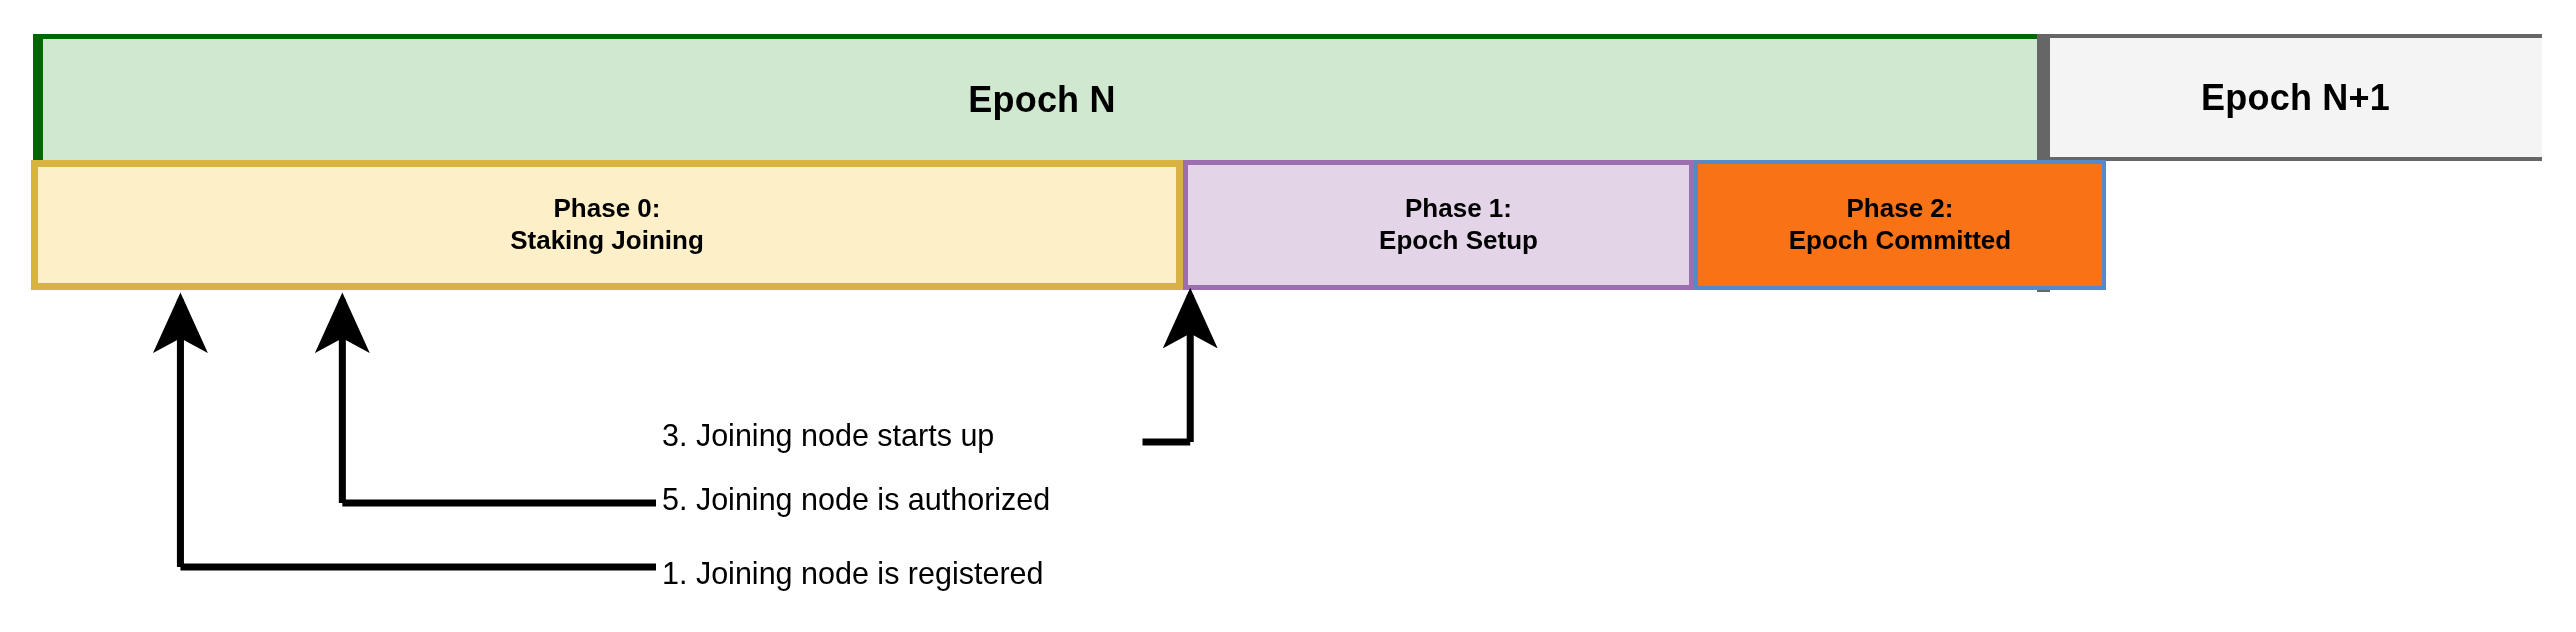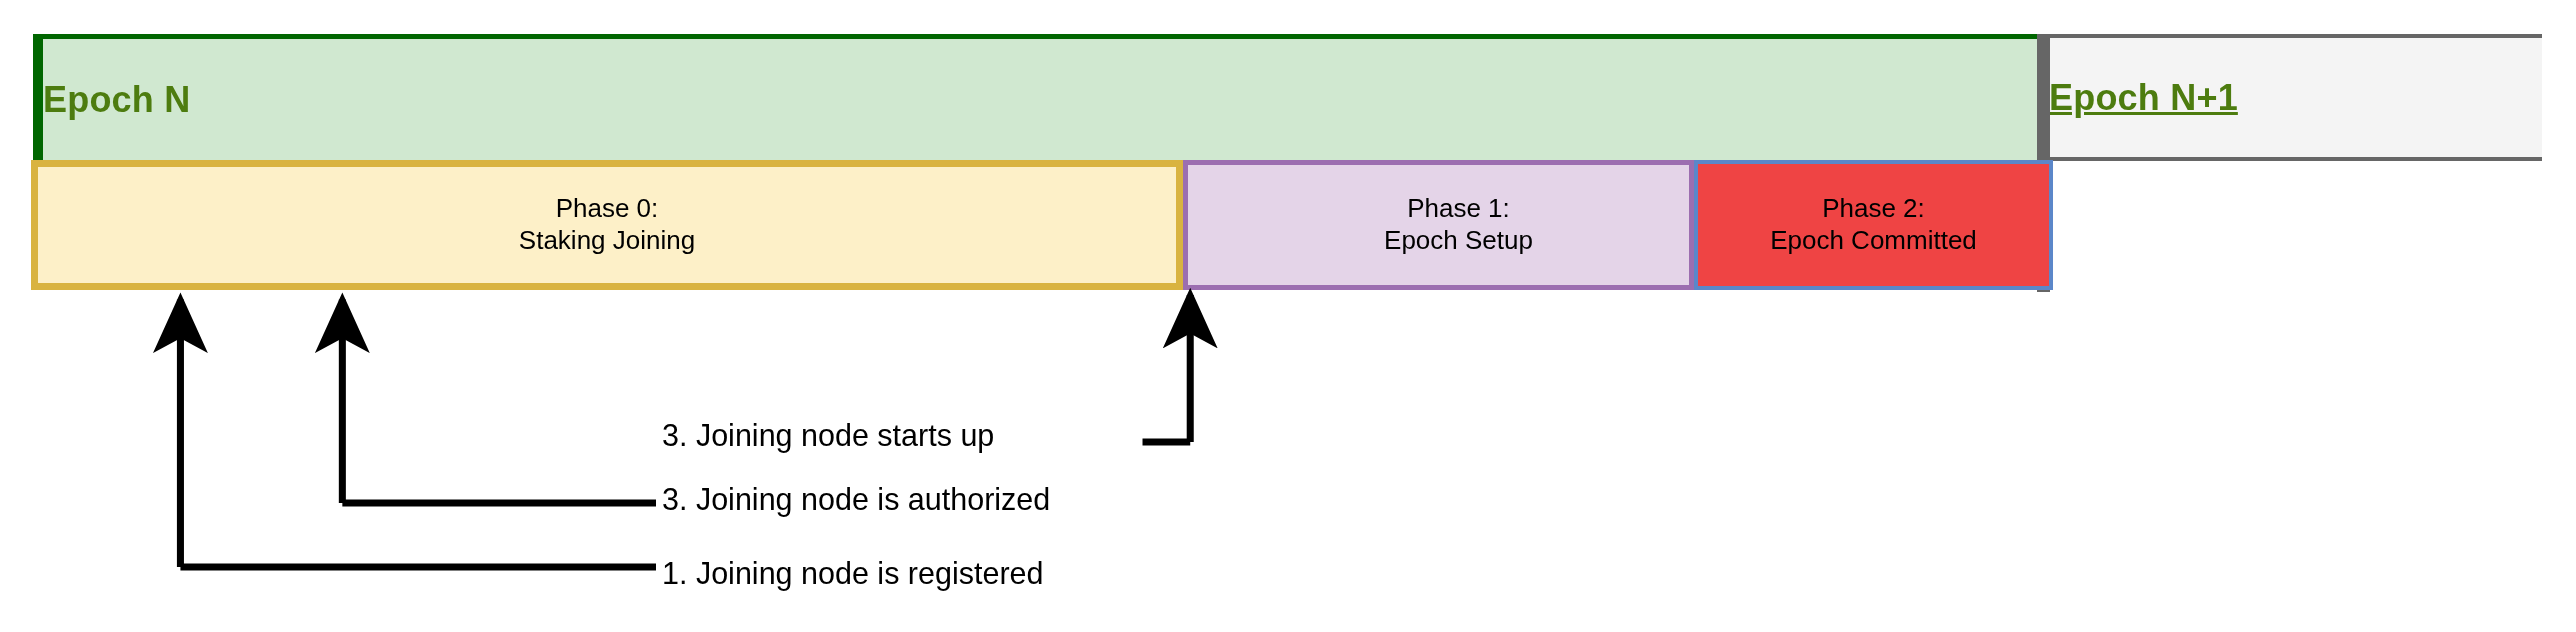--- a/index.html
+++ b/index.html
@@ -17,23 +17,24 @@
     background: #ffffff;
     overflow: hidden;
   }
 
   
   .epoch-box {
     position: absolute;
     box-sizing: border-box;
     display: flex;
     align-items: center;
+    justify-content: center;
     font-weight: bold;
     font-size: 36px;
-    color: #4d7c0f;
+    color: #000000;
     letter-spacing: 0.2px;
   }
   #epoch-n {
     left: 33px;
     top: 34px;
     width: 2008px;
     height: 127px;
     background: #d0e8d0;
     border-top: 5.5px solid #006600;
     border-bottom: 0;
@@ -43,41 +44,40 @@
   #epoch-n-plus-1 {
     left: 2037px;
     top: 34px;
     width: 505px;
     height: 127px;
     background: #f4f4f4;
     border-top: 4.7px solid #666666;
     border-bottom: 4.7px solid #666666;
     border-left: 12.5px solid #666666;
     border-right: 0;
-    text-decoration: underline;
   }
   
   #epoch-divider {
     position: absolute;
     left: 2037px;
     top: 34px;
     width: 12.5px;
     height: 258px;
     background: #666666;
   }
 
   
   .phase-box {
     position: absolute;
     box-sizing: border-box;
     display: flex;
     flex-direction: column;
     align-items: center;
     justify-content: center;
-    font-weight: normal;
+    font-weight: bold;
     font-size: 26px;
     line-height: 1.22;
     color: #000000;
     text-align: center;
     white-space: nowrap;
   }
   #phase-0 {
     left: 31px;
     top: 160px;
     width: 1152px;
@@ -93,23 +93,23 @@
     top: 160px;
     width: 511px;
     height: 130px;
     background: #e4d4e8;
     border: 5.5px solid #9c6eb0;
     padding-left: 40px;
   }
   #phase-2 {
     left: 1694px;
     top: 160px;
-    width: 359px;
+    width: 412px;
     height: 130px;
-    background: #ef4444;
+    background: #f97316;
     border: 4.7px solid #5b87c9;
   }
 
   
   #connectors {
     position: absolute;
     left: 0;
     top: 0;
     width: 2576px;
     height: 632px;
@@ -169,17 +169,17 @@
     <path d="M 230,725 L 838,725" stroke="#000000" stroke-width="9" fill="none"></path>
 
     <path d="M 437,643 L 437,383" stroke="#000000" stroke-width="9" fill="none" marker-end="url(#arrowhead)"></path>
     <path d="M 437,643 L 838,643" stroke="#000000" stroke-width="9" fill="none"></path>
 
     <path d="M 1521,565 L 1521,377" stroke="#000000" stroke-width="9" fill="none" marker-end="url(#arrowhead)"></path>
     <path d="M 1521,565 L 1460,565" stroke="#000000" stroke-width="9" fill="none"></path>
   </svg>
 
   <div class="callout-label" id="callout-3">3. Joining node starts up</div>
-  <div class="callout-label" id="callout-2">3. Joining node is authorized</div>
+  <div class="callout-label" id="callout-2">5. Joining node is authorized</div>
   <div class="callout-label" id="callout-1">1. Joining node is registered</div>
 
 </div>
 
 
 </body></html>

